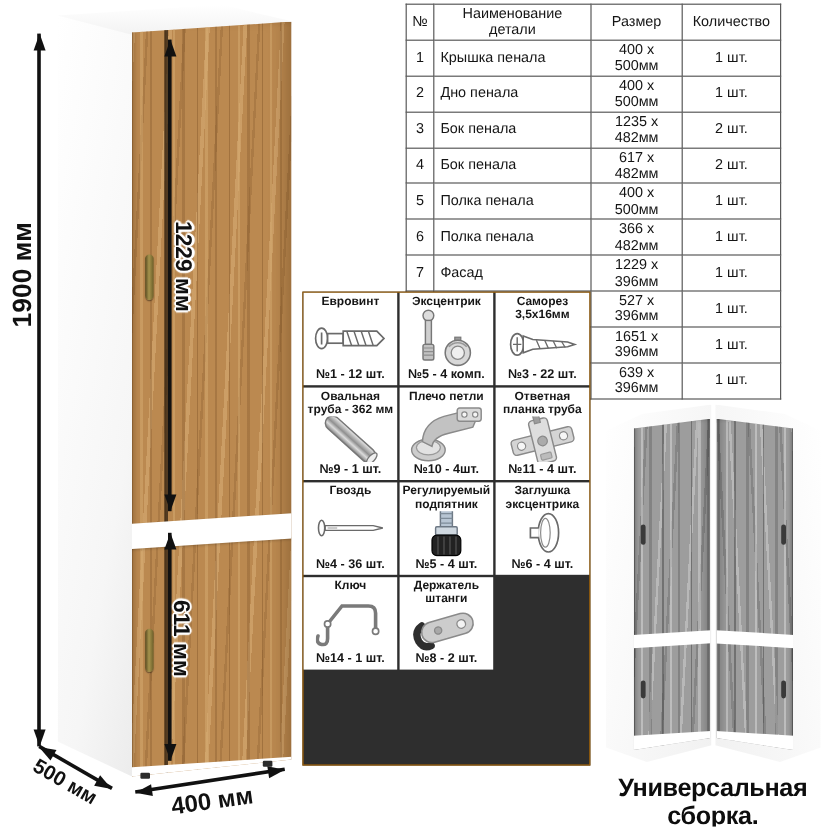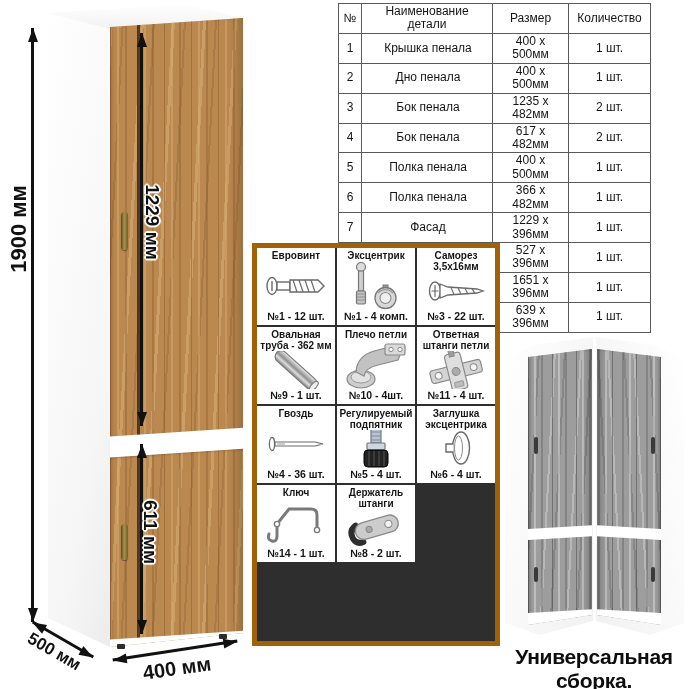--- a/index.html
+++ b/index.html
@@ -44,25 +44,25 @@
   .dim{position:absolute;font-weight:bold;color:#111;text-align:center;white-space:nowrap;}
   .halo{text-shadow:-1px -1px 0 #fff,1px -1px 0 #fff,-1px 1px 0 #fff,1px 1px 0 #fff,0 -2px 1px #fff,0 2px 1px #fff,-2px 0 1px #fff,2px 0 1px #fff;}
 
   
   .parts{position:absolute;left:338px;top:3px;border-collapse:collapse;table-layout:fixed;width:312px;
     font-size:12px;line-height:1.12;}
   .parts th,.parts td{border:1px solid #5a5a5a;padding:1px 3px;text-align:center;vertical-align:middle;
     overflow:hidden;}
   .parts th{font-weight:normal;height:18px;}
   .parts td{height:16px;}
-  .parts td.name{text-align:center;padding-left:5px;}
+  .parts td.name{text-align:left;padding-left:5px;}
 
   
   .hw-grid{position:absolute;left:252px;top:243px;display:grid;
-    grid-template-columns:repeat(3,78px);grid-auto-rows:77px;border:5px solid #a16207;background:#2e2e2e;
+    grid-template-columns:repeat(3,78px);grid-auto-rows:77px;border:1px solid #a16207;background:#2e2e2e;
     grid-gap:2px;width:238px;}
   .hw-cell{background:#fff;display:flex;flex-direction:column;align-items:center;padding:2px 1px;box-sizing:border-box;}
   .hw-cell.empty{background:#fff;border:none;visibility:hidden;}
   .hw-name{font-size:10px;font-weight:bold;text-align:center;line-height:1.12;}
   .hw-icon{flex:1;display:flex;align-items:center;justify-content:center;overflow:hidden;}
   .hw-qty{font-size:10.5px;font-weight:bold;margin-bottom:1px;}
 
   
   .ua-cab{position:absolute;width:88px;height:298px;}
   .ua-body{position:absolute;inset:0;background:linear-gradient(100deg,#fff,#f1f1f1);
@@ -215,21 +215,21 @@
             <circle cx="13" cy="6" r="4.5" fill="#dcdcdc" stroke="#777" stroke-width="1.2"></circle>
             <rect x="10.5" y="10" width="5" height="20" fill="#cfcfcf" stroke="#777" stroke-width="1.2"></rect>
             <rect x="8.5" y="30" width="9" height="13" rx="1.5" fill="#c2c2c2" stroke="#777" stroke-width="1.2"></rect>
             <path d="M9 33 h8 M9 36 h8 M9 39 h8" stroke="#8d8d8d" stroke-width="1"></path>
             <rect x="35" y="24" width="5" height="5" fill="#9a9a9a" stroke="#777" stroke-width="1"></rect>
             <circle cx="37.5" cy="37" r="10.5" fill="#d8d8d8" stroke="#777" stroke-width="1.3"></circle>
             <circle cx="37.5" cy="37" r="5.5" fill="#efefef" stroke="#888" stroke-width="1.1"></circle>
             <path d="M30 32 a10 10 0 0 1 15 0" fill="none" stroke="#999" stroke-width="1.4"></path>
           </svg>
         </div>
-        <div class="hw-qty">№1 - 4 комп.</div>
+        <div class="hw-qty">№5 - 4 комп.</div>
       </div>
       <div class="hw-cell">
         <div class="hw-name">Саморез 3,5х16мм</div>
         <div class="hw-icon">
           <svg width="58" height="26" viewBox="0 0 58 26">
             <ellipse cx="8" cy="13" rx="5.5" ry="9" fill="#fff" stroke="#6a6a6a" stroke-width="1.4"></ellipse>
             <path d="M8 7 v12 M4.5 13 h7" stroke="#6a6a6a" stroke-width="1.2"></path>
             <path d="M13 6 L21 9 L50 11 L56 13 L50 15 L21 17 L13 20 Z" fill="#fff" stroke="#6a6a6a" stroke-width="1.3"></path>
             <path d="M24 9.5 l3 7 M31 9.8 l3 6.5 M38 10.2 l3 6 M45 10.6 l3 5" stroke="#6a6a6a" stroke-width="1.1" fill="none"></path>
           </svg>
@@ -264,21 +264,21 @@
             <ellipse cx="16" cy="38" rx="10" ry="6" fill="#e2e2e2" stroke="#9a9a9a" stroke-width="1"></ellipse>
             <path d="M11 33 q1 -16 18 -21 l20 -5 7 7 -3 7 -20 5 q-13 3 -14 11 z" fill="#c2c2c2" stroke="#8a8a8a" stroke-width="1.2"></path>
             <rect x="40" y="5" width="20" height="11" rx="2" fill="#dadada" stroke="#8a8a8a" stroke-width="1.2"></rect>
             <circle cx="46" cy="10.5" r="2.2" fill="#f6f6f6" stroke="#8a8a8a"></circle>
             <circle cx="55" cy="10.5" r="2.2" fill="#f6f6f6" stroke="#8a8a8a"></circle>
           </svg>
         </div>
         <div class="hw-qty">№10 - 4шт.</div>
       </div>
       <div class="hw-cell">
-        <div class="hw-name">Ответная штанги петли</div>
+        <div class="hw-name">Ответная планка труба</div>
         <div class="hw-icon">
           <svg width="58" height="48" viewBox="0 0 58 48">
             <g transform="rotate(-14 29 25)">
               <rect x="3" y="19" width="52" height="13" rx="3" fill="#d4d4d4" stroke="#8a8a8a" stroke-width="1.2"></rect>
               <rect x="21" y="7" width="16" height="37" rx="3" fill="#dedede" stroke="#8a8a8a" stroke-width="1.2"></rect>
               <rect x="26" y="1" width="5" height="9" fill="#9d9d9d" stroke="#8a8a8a" stroke-width="1"></rect>
               <circle cx="11" cy="25.5" r="3.4" fill="#f6f6f6" stroke="#8a8a8a"></circle>
               <circle cx="47" cy="25.5" r="3.4" fill="#f6f6f6" stroke="#8a8a8a"></circle>
               <circle cx="29" cy="25.5" r="4" fill="#ababab" stroke="#8a8a8a"></circle>
               <rect x="24.5" y="36" width="9" height="5" rx="1" fill="#bcbcbc" stroke="#9a9a9a"></rect>

